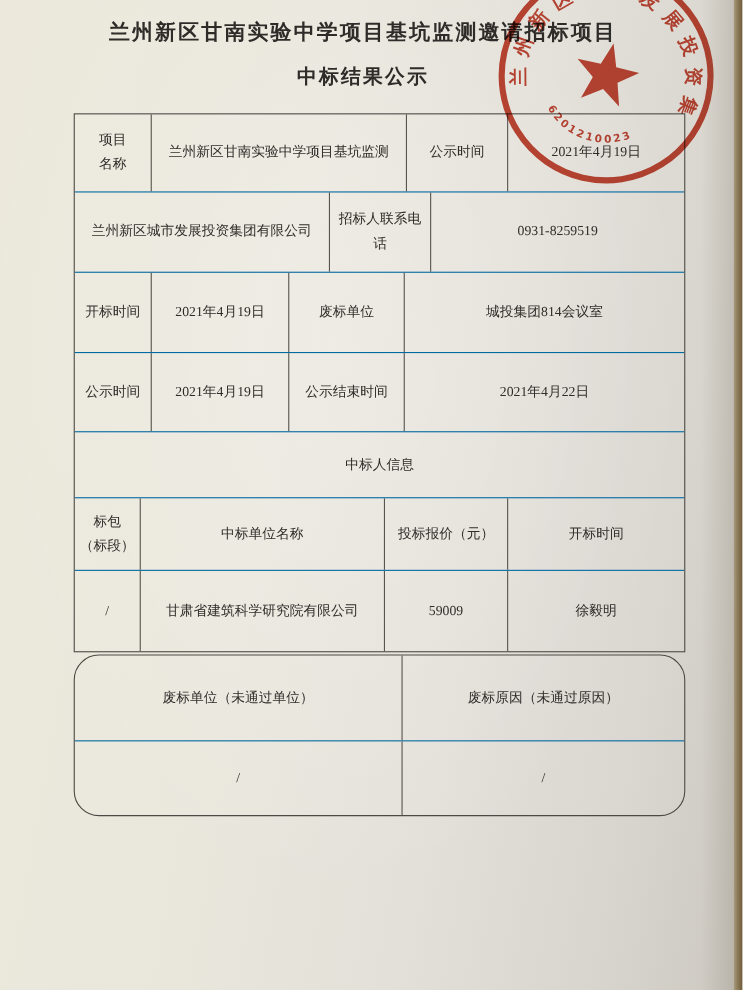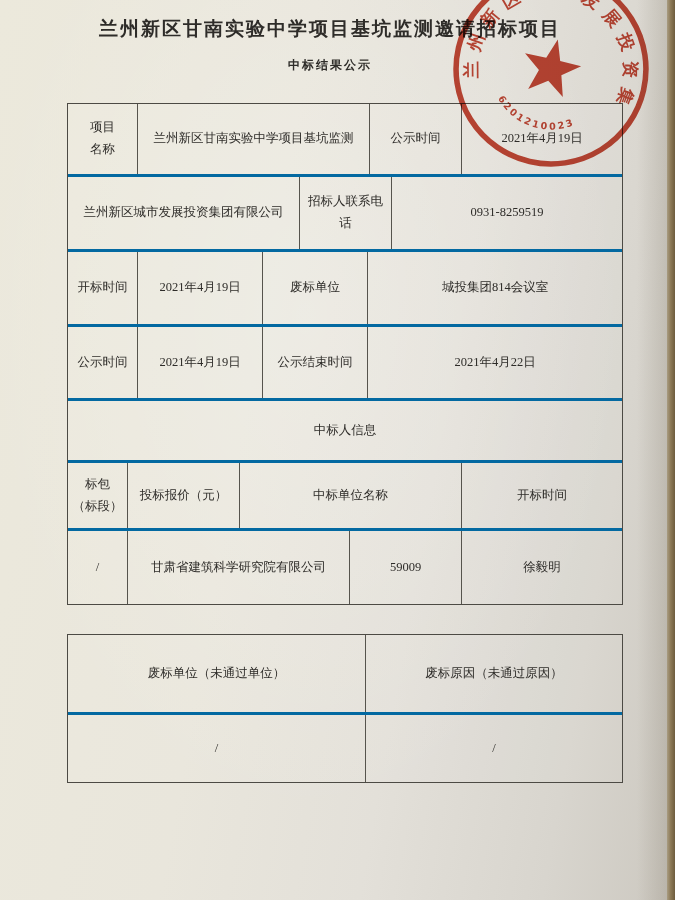--- a/index.html
+++ b/index.html
@@ -11,26 +11,26 @@
       radial-gradient(ellipse at 45% 35%, rgba(255,255,255,0.22), rgba(255,255,255,0) 62%),
       linear-gradient(100deg,#ece9dc 0%,#e9e6dc 38%,#e3e0d9 62%,#d8d5ce 84%,#ccc8c0 100%);
   }
   .desk-edge{position:absolute;right:0;top:0;width:8px;height:900px;
     background:linear-gradient(to right,#a89c82,#8d7a57 45%,#6e5c3d);}
   .paper-edge-shadow{position:absolute;right:8px;top:0;width:30px;height:900px;
     background:linear-gradient(to right,rgba(120,110,90,0),rgba(110,100,82,0.20));}
   .title{position:absolute;left:10px;width:640px;text-align:center;
     font-weight:bold;letter-spacing:2px;}
   .title-1{top:16px;font-size:19px;}
-  .title-2{top:57px;font-size:12px;}
+  .title-2{top:57px;font-size:18px;}
   .tbl{position:absolute;left:67px;width:556px;border:1.4px solid #4c4a44;box-sizing:border-box;
     background:rgba(255,255,255,0.05);}
   .tbl-main{top:103px;}
-  .tbl-reject{top:634px;}
-  .row{display:flex;border-bottom:3px solid #0369a1;}
+  .tbl-reject{top:595px;border-radius:23px;}
+  .row{display:flex;border-bottom:1px solid #0369a1;}
   .row:last-child{border-bottom:none;}
   .cell{box-sizing:border-box;border-right:1px solid #56544d;
     display:flex;align-items:center;justify-content:center;text-align:center;
     font-size:12.5px;line-height:1.75;padding:2px 3px;white-space:pre-line;}
   .cell:last-child{border-right:none;}
   .h70{height:70px}.h72{height:72px}.h71{height:71px}.h59{height:59px}
   .h65{height:65px}.h73{height:73px}.h77{height:77px}.h67{height:67px}
   .wa0{width:70px}.wa1{width:232px}.wa2{width:92px}.wa3{flex:1}
   .wb0{width:70px}.wb1{width:125px}.wb2{width:105px}.wb3{flex:1}
   .wc0{width:60px}.wc1{width:222px}.wc2{width:112px}.wc3{flex:1}
@@ -79,22 +79,22 @@
     <div class="cell wb3">2021年4月22日</div>
   </div>
 
   <div class="row h59">
     <div class="cell wfull">中标人信息</div>
   </div>
 
   <div class="row h65">
     <div class="cell wc0">标包
 （标段）</div>
+    <div class="cell wc1">中标单位名称</div>
     <div class="cell wc2">投标报价（元）</div>
-    <div class="cell wc1">中标单位名称</div>
     <div class="cell wc3">开标时间</div>
   </div>
 
   <div class="row h73">
     <div class="cell wc0">/</div>
     <div class="cell wc1">甘肃省建筑科学研究院有限公司</div>
     <div class="cell wc2">59009</div>
     <div class="cell wc3">徐毅明</div>
   </div>
 

